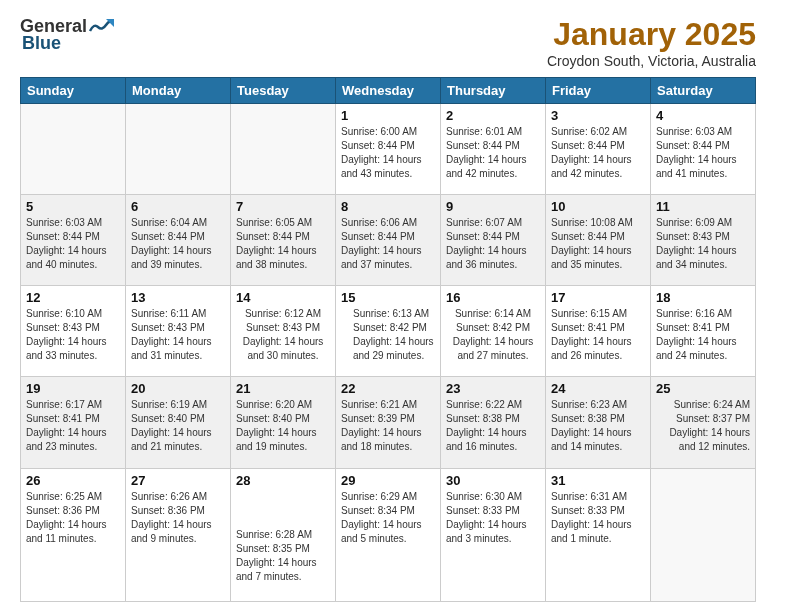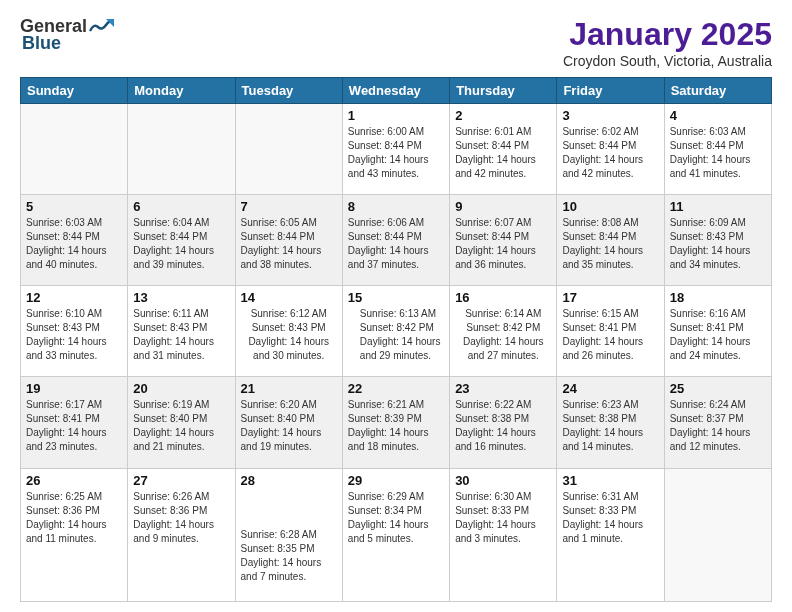--- a/index.html
+++ b/index.html
@@ -6,21 +6,21 @@
     body {
       font-family: Arial, sans-serif;
       background: #fff;
       width: 792px;
       height: 612px;
       overflow: hidden;
     }
     .page {
       width: 792px;
       height: 612px;
-      padding: 16px 20px 10px 20px;
+      padding: 16px 36px 10px 20px;
       display: flex;
       flex-direction: column;
     }
     .header {
       display: flex;
       align-items: flex-start;
       justify-content: space-between;
       margin-bottom: 8px;
     }
     .logo {
@@ -41,21 +41,21 @@
       font-size: 18px;
       font-weight: bold;
       color: #1a5276;
     }
     .title-block {
       text-align: right;
     }
     .month-title {
       font-size: 32px;
       font-weight: bold;
-      color: #4c1d95;
+      color: #a16207;
       margin-left: 48px;
     }
     .subtitle {
       font-size: 14px;
       color: #333;
     }
     .calendar {
       flex: 1;
       border: 1px solid #ccc;
       border-collapse: collapse;
@@ -198,21 +198,21 @@
           </td>
           <td>
             <span class="day-number">9</span>
             <div class="day-info" style="white-space: pre-line;">Sunrise: 6:07 AM
 Sunset: 8:44 PM
 Daylight: 14 hours
 and 36 minutes.</div>
           </td>
           <td>
             <span class="day-number">10</span>
-            <div class="day-info" style="white-space: pre-line;">Sunrise: 8:08 AM
+            <div class="day-info" style="white-space: pre-line;">Sunrise: 10:08 AM
 Sunset: 8:44 PM
 Daylight: 14 hours
 and 35 minutes.</div>
           </td>
           <td>
             <span class="day-number">11</span>
             <div class="day-info" style="white-space: pre-line;">Sunrise: 6:09 AM
 Sunset: 8:43 PM
 Daylight: 14 hours
 and 34 minutes.</div>
@@ -307,21 +307,21 @@
           </td>
           <td>
             <span class="day-number">24</span>
             <div class="day-info" style="white-space: pre-line;">Sunrise: 6:23 AM
 Sunset: 8:38 PM
 Daylight: 14 hours
 and 14 minutes.</div>
           </td>
           <td>
             <span class="day-number">25</span>
-            <div class="day-info" style="white-space: pre-line;">Sunrise: 6:24 AM
+            <div class="day-info" style="white-space: pre-line; text-align: right;">Sunrise: 6:24 AM
 Sunset: 8:37 PM
 Daylight: 14 hours
 and 12 minutes.</div>
           </td>
         </tr>
         <tr>
           <td>
             <span class="day-number">26</span>
             <div class="day-info" style="white-space: pre-line;">Sunrise: 6:25 AM
 Sunset: 8:36 PM

